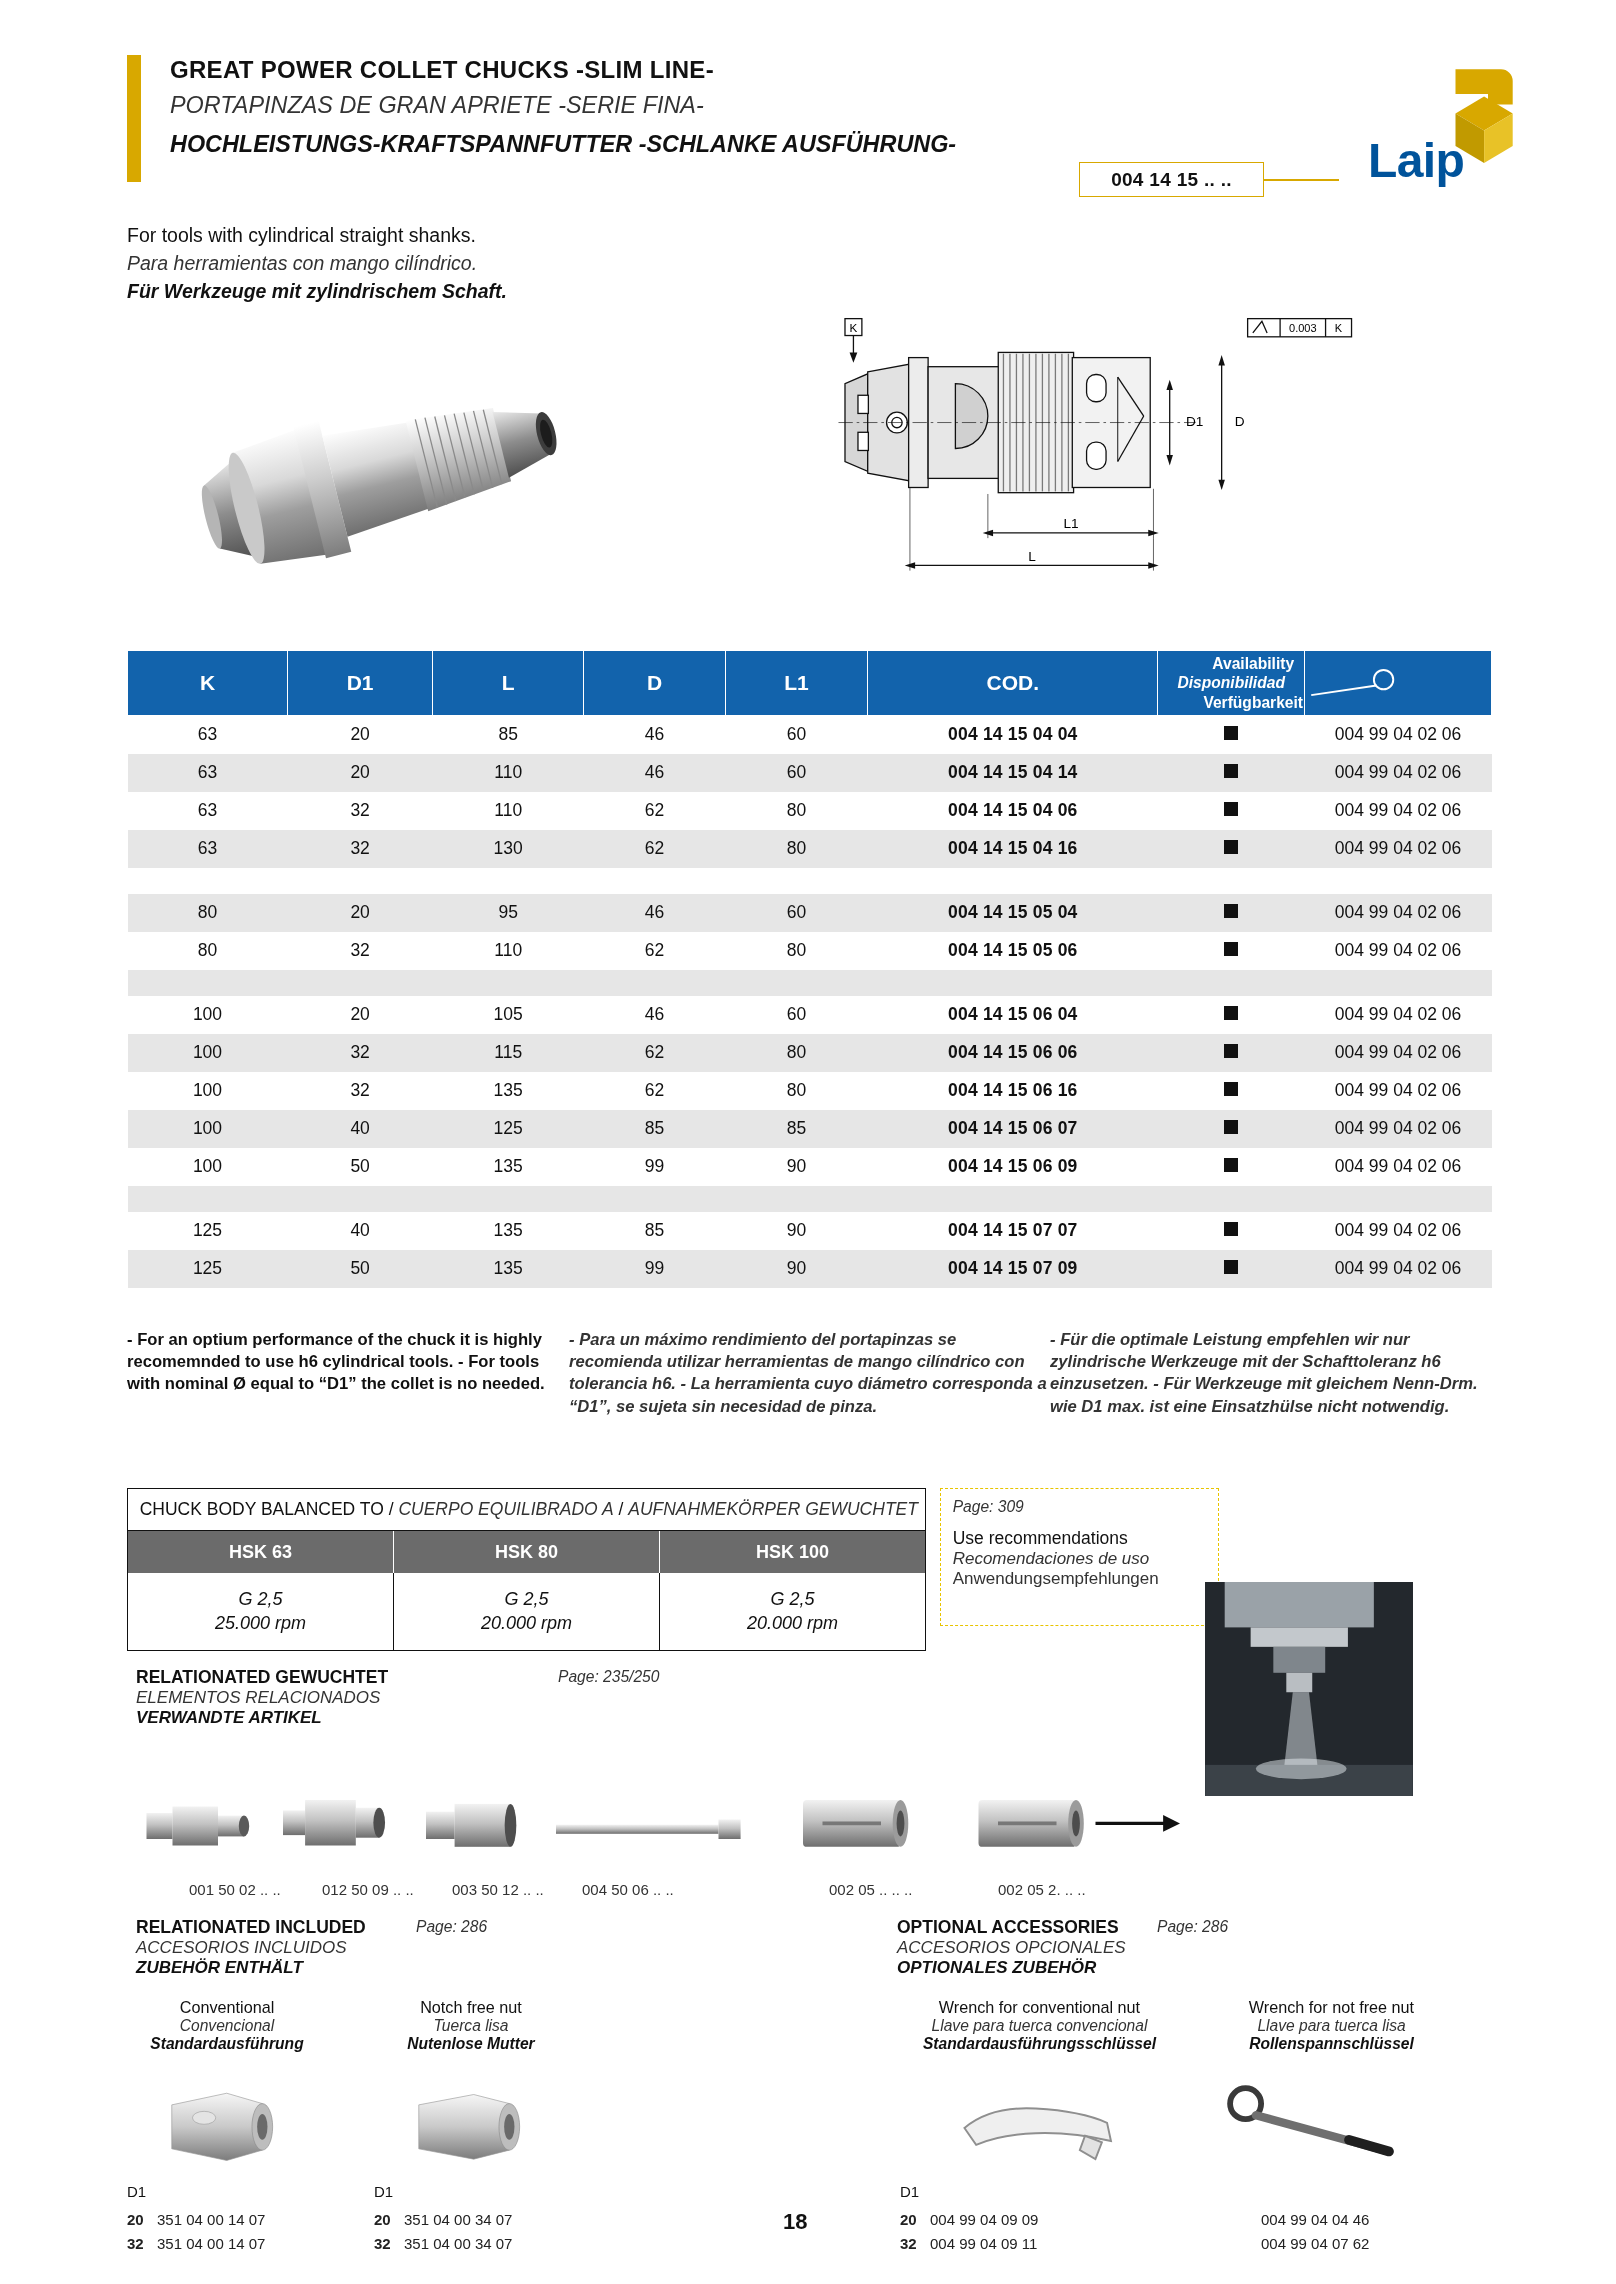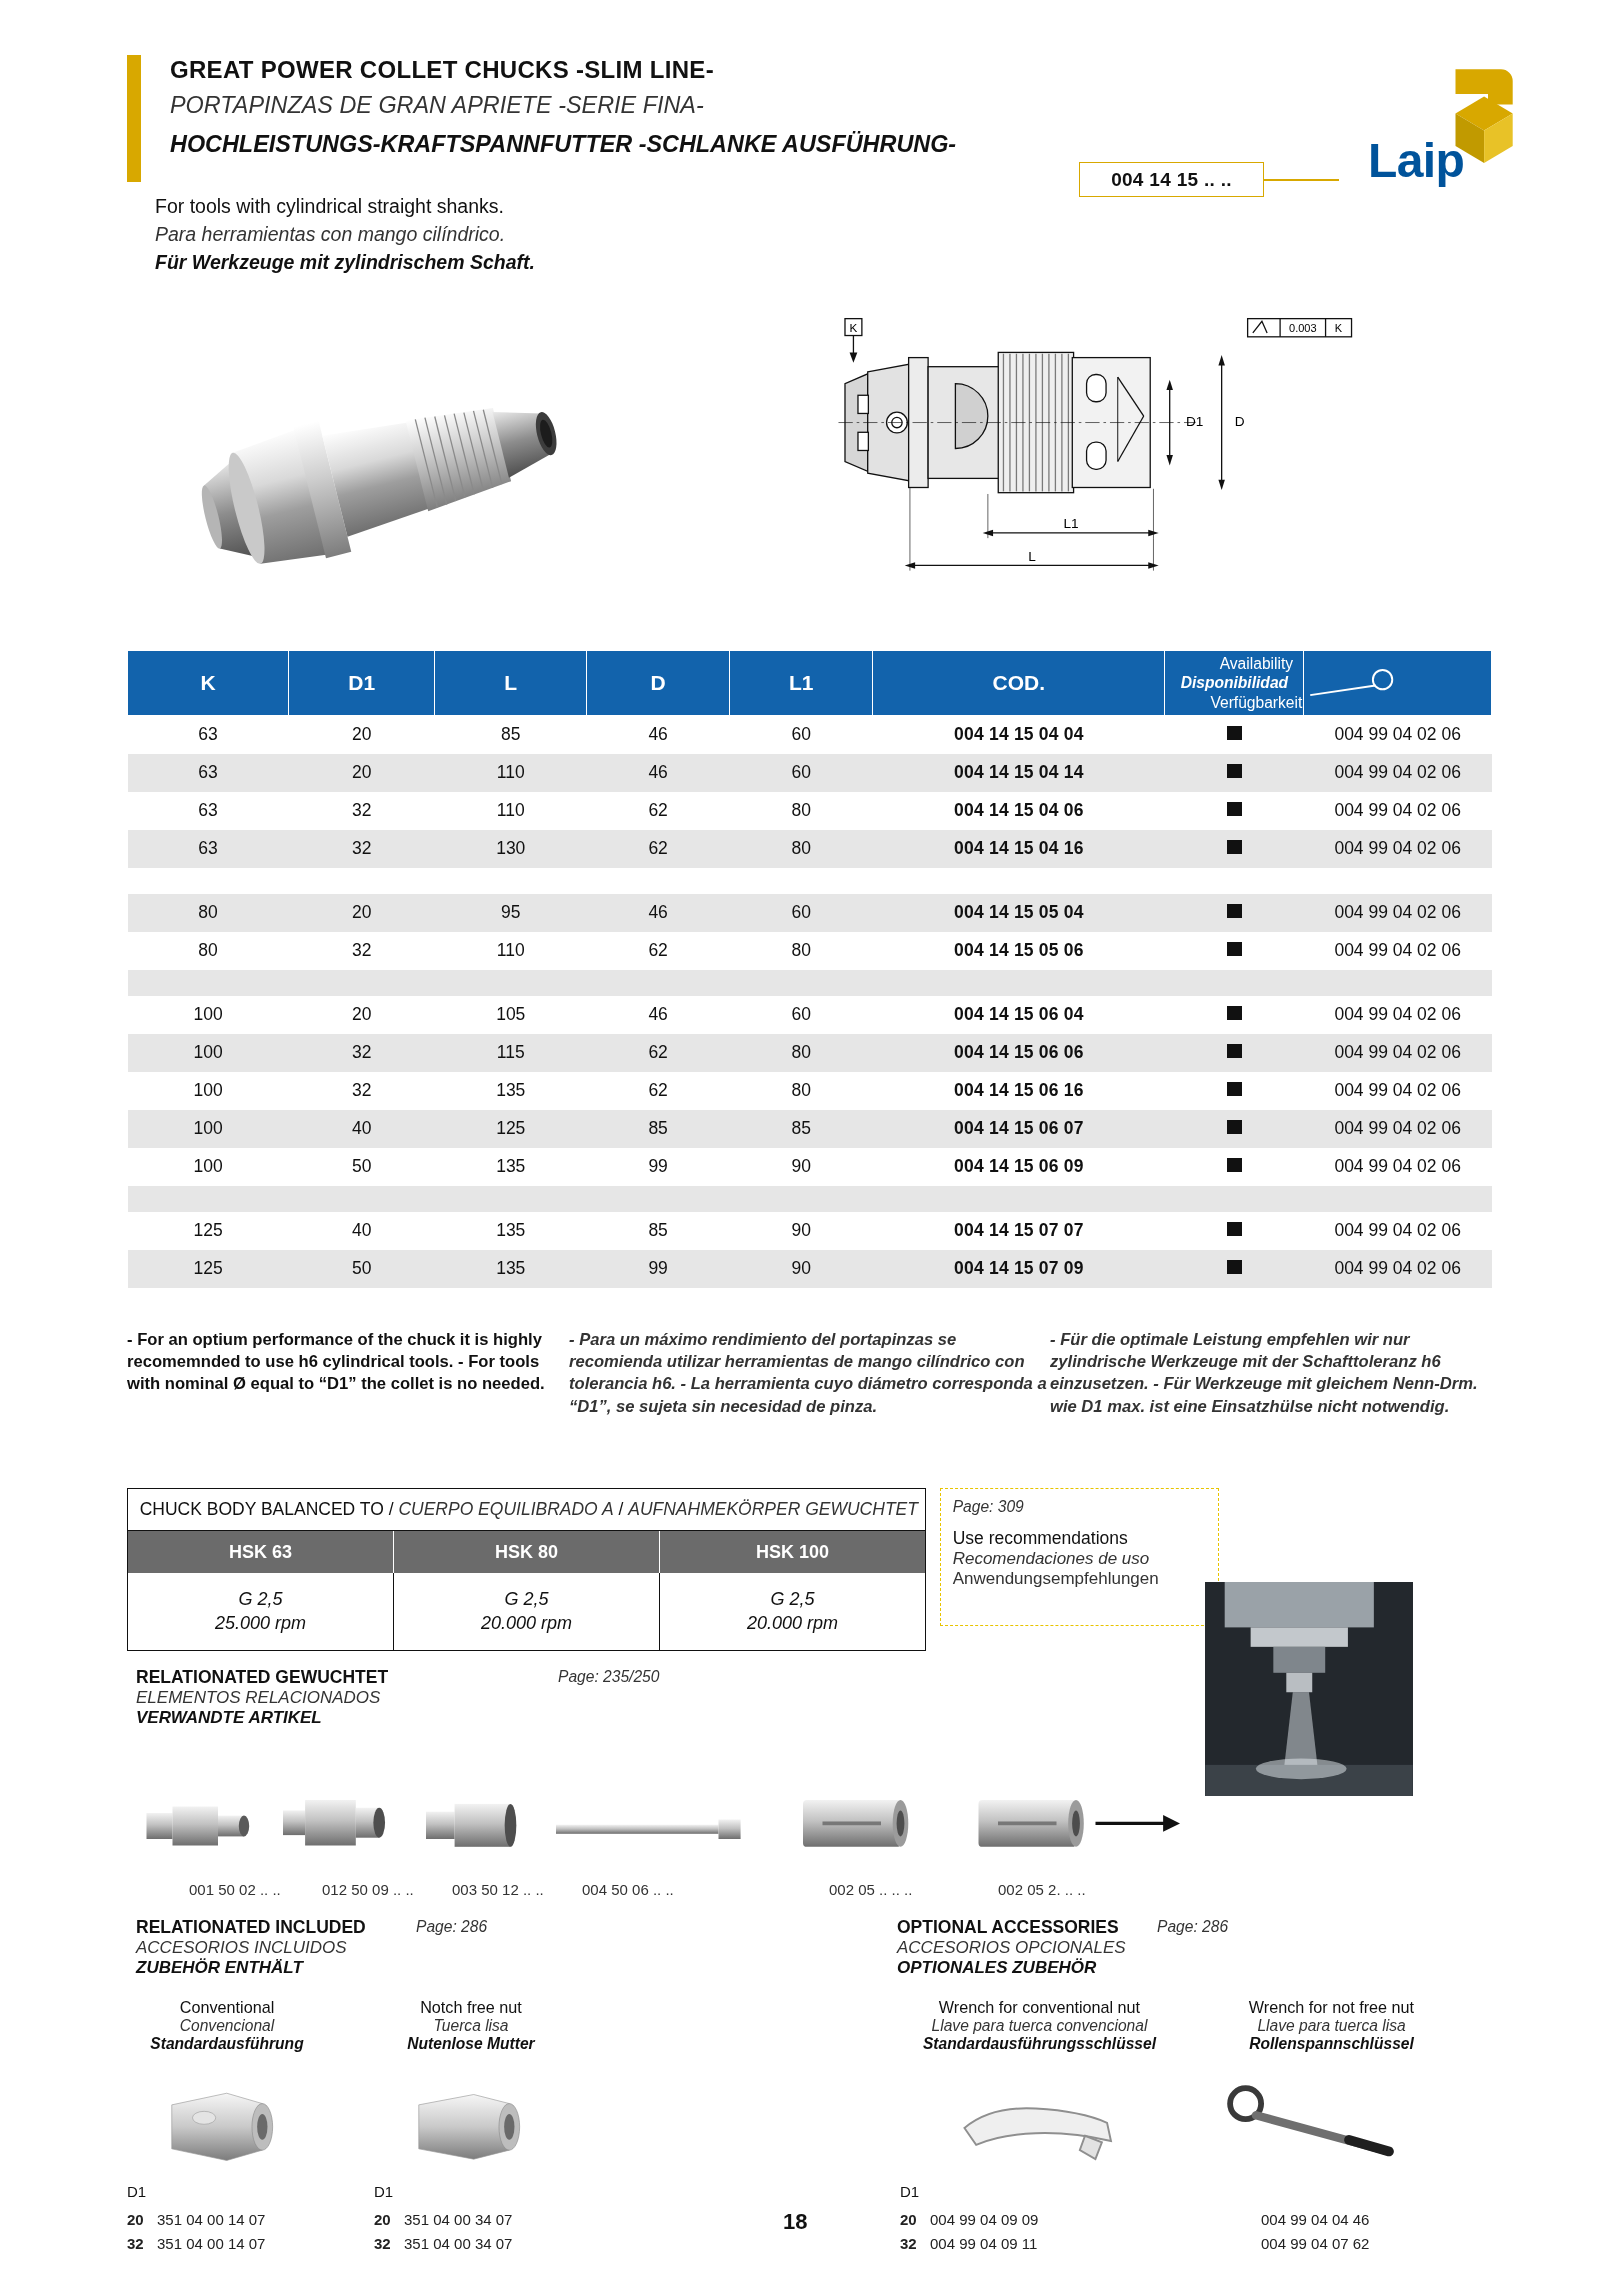--- a/index.html
+++ b/index.html
@@ -43,38 +43,38 @@
     position:absolute; left:1264px; top:179px; width:75px; height:1.9px; background:#d8a800;
   }
   .logo {
     position:absolute; left:1358px; top:55px; width:182px; height:130px;
   }
   .logo-text {
     position:absolute; left:1368px; top:133px;
     font-size:48px; font-weight:bold; color:#00539b; letter-spacing:-0.6px;
   }
 
-  .sub-lines { position:absolute; left:127px; top:195px; width:780px;margin-left:28px; }
+  .sub-lines { position:absolute; left:127px; top:224px; width:780px; }
   .sub-lines .s1 { font-size:19.5px; color:#111; margin-bottom:5.2px; }
   .sub-lines .s2 { font-size:19.5px; font-style:italic; color:#333; margin-bottom:5.2px; }
   .sub-lines .s3 { font-size:19.5px; font-style:italic; font-weight:bold; color:#111; }
 
   
   .photo-zone { position:absolute; left:162px; top:338px; width:494px; height:273px; }
   .draw-zone  { position:absolute; left:832px; top:312px; width:565px; height:325px; }
 
   
   .tbl { position:absolute; left:127px; top:650px; width:1365px; border-collapse:collapse; }
   .tbl th {
     background:#1263ac; color:#ffffff; font-size:21px; font-weight:bold;
     height:65px; border:1.3px solid #ffffff; text-align:center; vertical-align:middle;
   }
   .tbl th.avail { font-size:15.6px; line-height:1.22; font-weight:bold; }
   .tbl th.avail i { font-style:italic; font-weight:bold; display:block; }
-  .tbl th.avail span { font-weight:normal; display:block;padding-left:44px; }
+  .tbl th.avail span { font-weight:bold; display:block;padding-left:44px; }
   .tbl td {
     height:38px; font-size:17.5px; text-align:center; vertical-align:middle;
     border:none; color:#111;
   }
   .tbl tr.alt td { background:#e6e6e6; }
   .tbl tr.blank td { height:26px; }
   .tbl td.cod { font-weight:bold; font-size:17.5px; letter-spacing:0.2px; }
   .sq { display:inline-block; width:14.3px; height:14.3px; background:#111; }
   .col-k  { width:172px; }
   .col-d1 { width:156px; }

